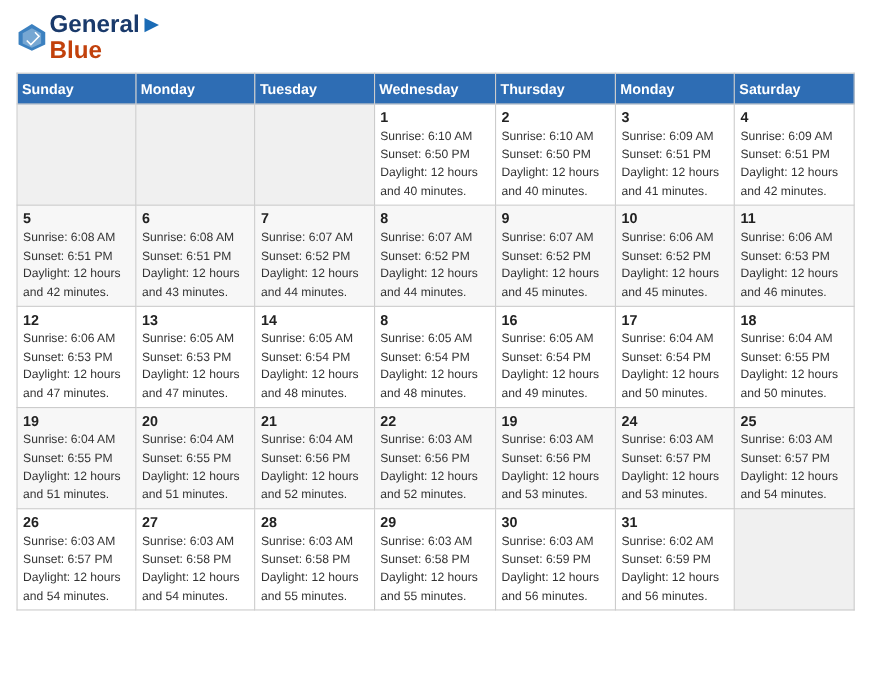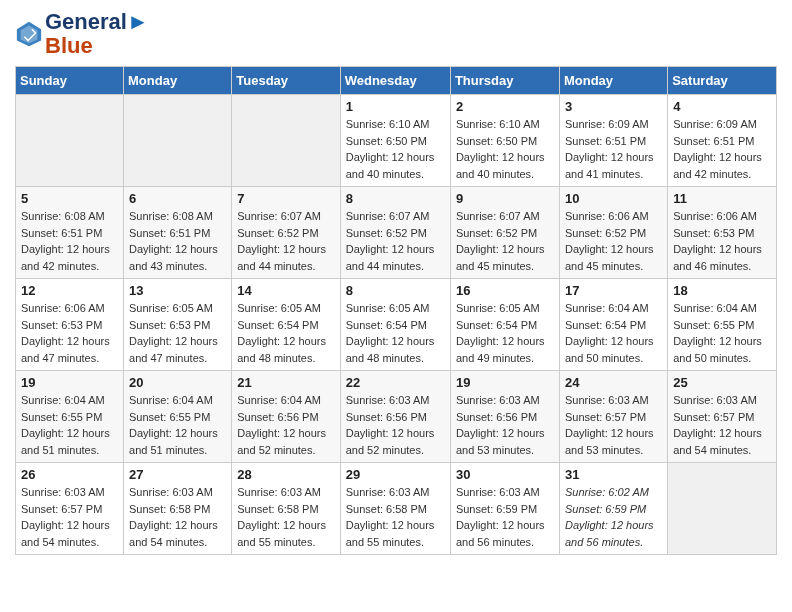--- a/index.html
+++ b/index.html
@@ -344,21 +344,21 @@
           </td>
           <td>
             <span class="day-num">30</span>
             <div class="day-info" style="white-space: pre-line;">Sunrise: 6:03 AM
 Sunset: 6:59 PM
 Daylight: 12 hours
 and 56 minutes.</div>
           </td>
           <td>
             <span class="day-num">31</span>
-            <div class="day-info" style="white-space: pre-line; font-style: italic;">Sunrise: 6:02 AM
+            <div class="day-info" style="white-space: pre-line;">Sunrise: 6:02 AM
 Sunset: 6:59 PM
 Daylight: 12 hours
 and 56 minutes.</div>
           </td>
           <td class="empty-cell"></td>
         </tr>
       </tbody>
   </table>
 </div>
 

